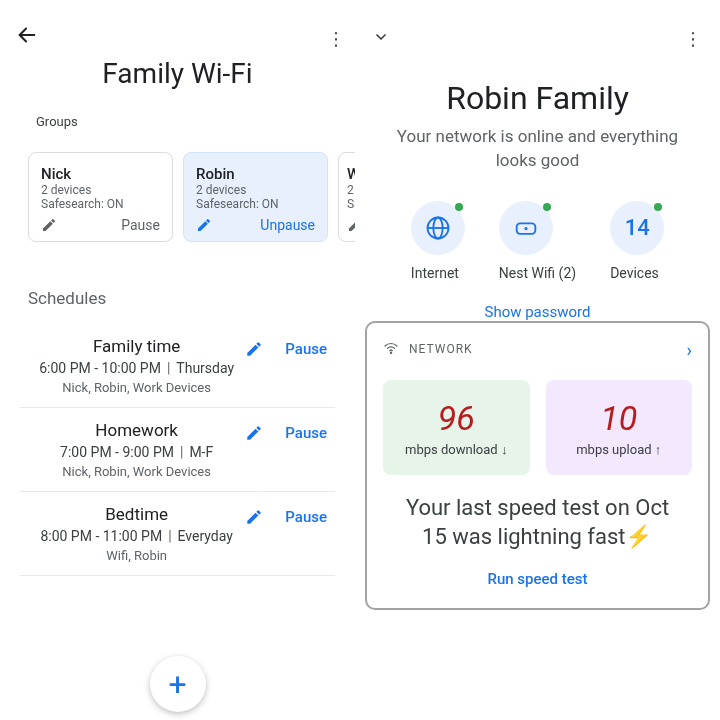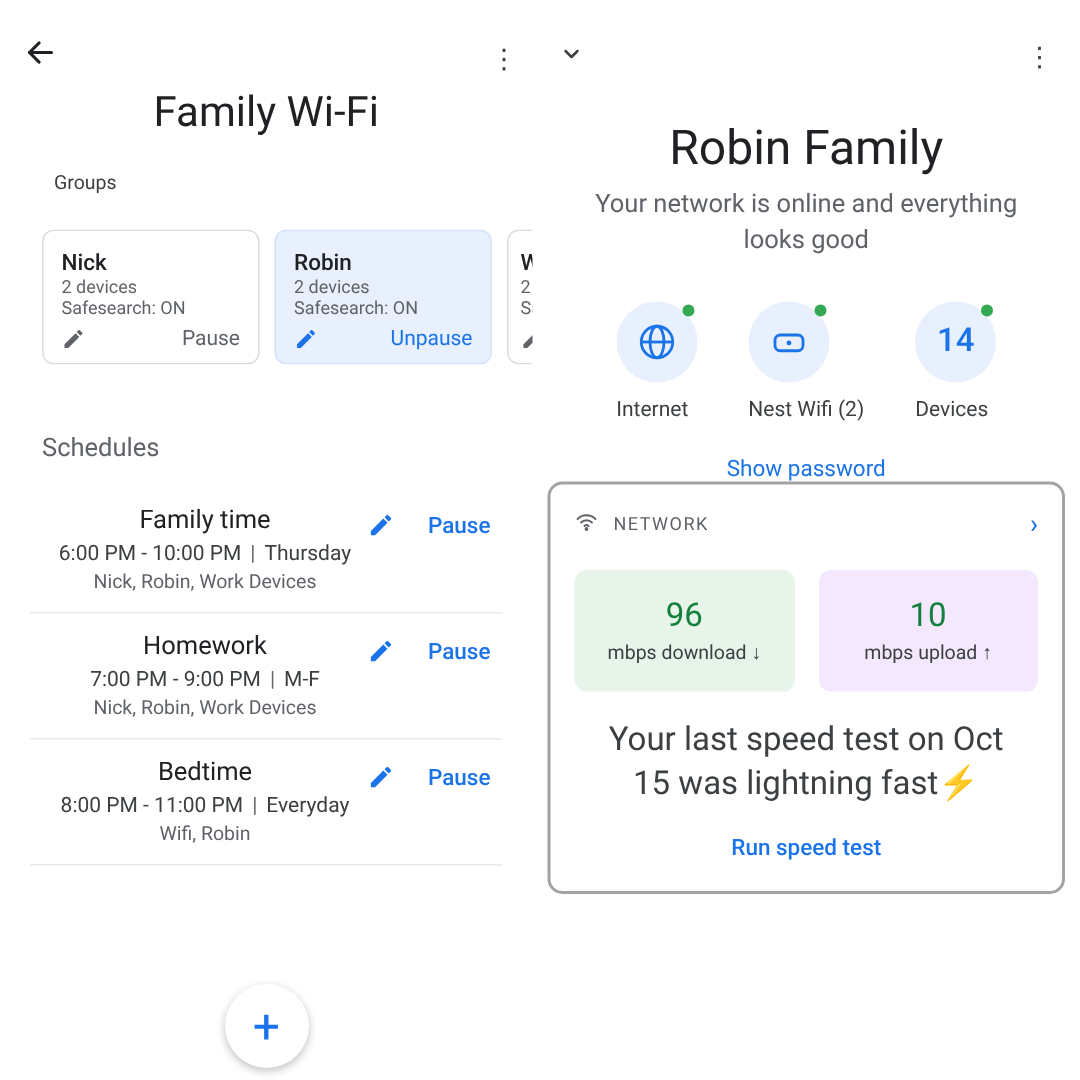--- a/index.html
+++ b/index.html
@@ -55,21 +55,21 @@
   .show-pw { color:#1a73e8; font-size:15px; text-align:center; margin-top:22px; cursor:pointer; }
 
   .net-card { border:2px solid #a3a3a3; border-radius:10px; padding:16px 16px 20px 16px; }
   .net-head { display:flex; align-items:center; justify-content:space-between; cursor:pointer; }
   .net-head-left { display:flex; align-items:center; gap:10px; color:#5f6368; font-size:12px; letter-spacing:1px; }
   .net-arrow { color:#1a73e8; font-size:18px; }
   .speed-row { display:flex; gap:16px; margin-top:20px; }
   .speed-box { flex:1; border-radius:8px; padding:18px 10px; text-align:center; }
   .speed-box.dl { background:#e6f4ea; }
   .speed-box.ul { background:#f3e8fd; }
-  .speed-num { font-size:22px; color:#15803d; }
+  .speed-num { font-size:34px; color:#b91c1c;font-style:italic; }
   .speed-label { font-size:13px; color:#3c4043; margin-top:4px; }
   .arrow-small { font-size:13px; }
   .speed-msg { text-align:center; font-size:22px; color:#3c4043; margin-top:18px; line-height:1.35; padding:0 8px; }
   .run-test { text-align:center; color:#1a73e8; font-size:15px; font-weight:500; margin-top:18px; cursor:pointer; }
 
   .kebab-left { font-size:18px; color:#3c4043; position:absolute; top:28px; right:10px; cursor:pointer; }
 </style>
 </head>
 <body>
 

